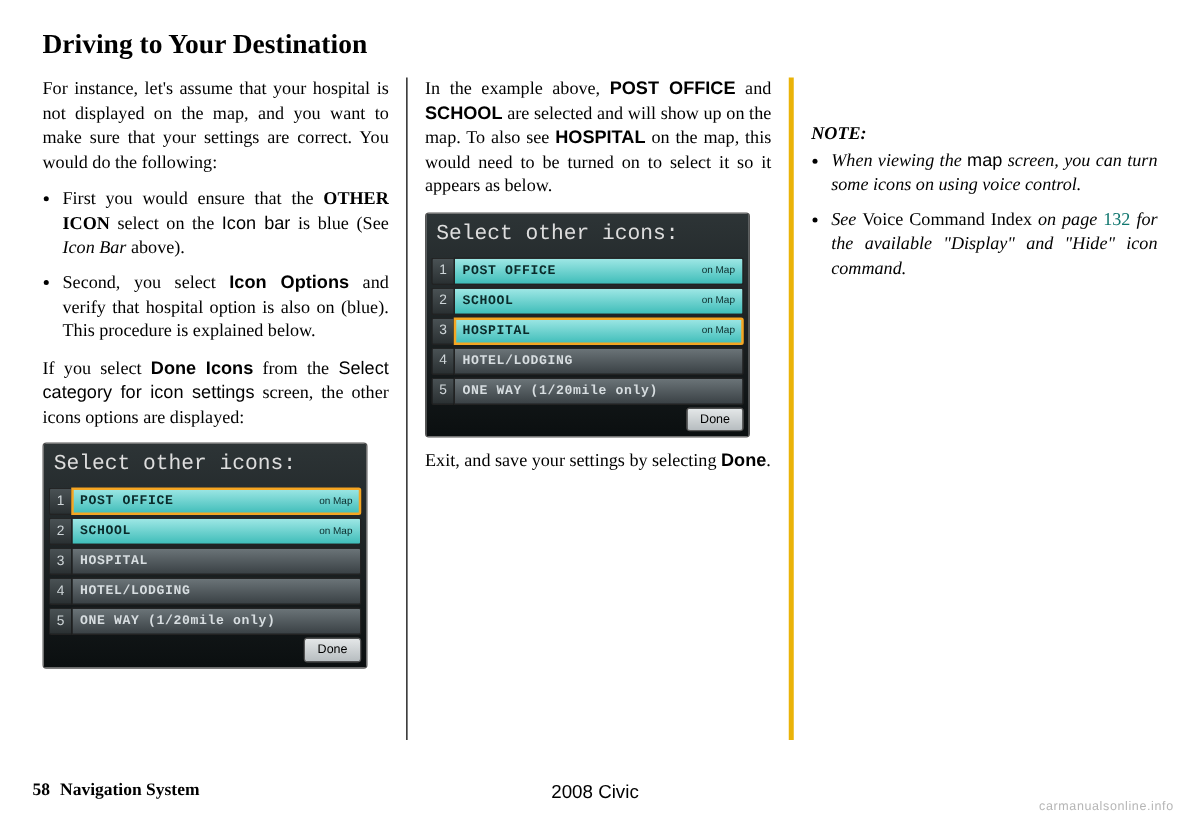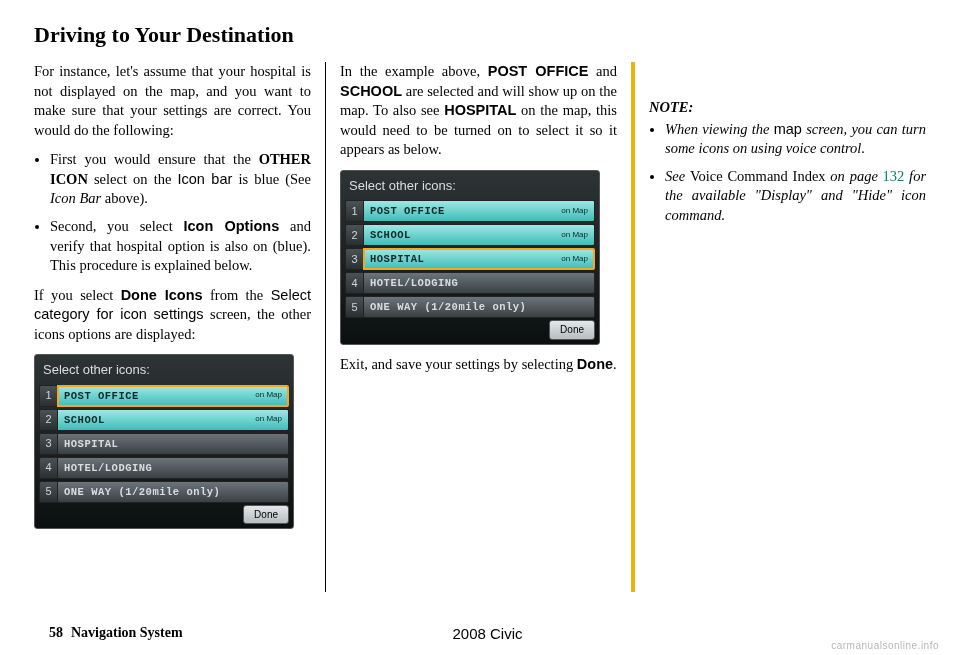--- a/index.html
+++ b/index.html
@@ -50,22 +50,22 @@
   .nav-shot {
     width: 260px;
     margin: 6px 0 10px 0;
     background: linear-gradient(#2d3436, #0b0f10);
     border: 1px solid #555;
     border-radius: 3px;
     padding: 4px 4px 4px 4px;
   }
   .nav-title {
     color: #ddd;
-    font-family: Liberation Sans, sans-serif;
-    font-size: 13px;
+    font-family: Liberation Mono, monospace;
+    font-size: 17px;
     padding: 2px 4px 6px 4px;
   }
   .nav-row {
     display: flex;
     align-items: stretch;
     margin-bottom: 2px;
     height: 22px;
   }
   .nav-idx {
     width: 18px;
@@ -106,21 +106,21 @@
     background: linear-gradient(#e4e7e8, #b7bdc0);
     border: 1px solid #555;
     border-radius: 3px;
     font-family: Arial, Helvetica, sans-serif;
     font-size: 10px;
     padding: 2px 10px;
   }
 
   .footer {
     position: absolute;
-    left: 49px;
+    left: 26px;
     right: 34px;
     bottom: 14px;
     display: flex;
     align-items: baseline;
     font-size: 14px;
   }
   .footer .pageno { font-weight: bold; margin-right: 8px; }
   .footer .section { font-weight: bold; }
   .footer .car { position: absolute; left: 50%; transform: translateX(-50%); font-family: Arial, Helvetica, sans-serif; font-size: 15px; }
   .watermark {

